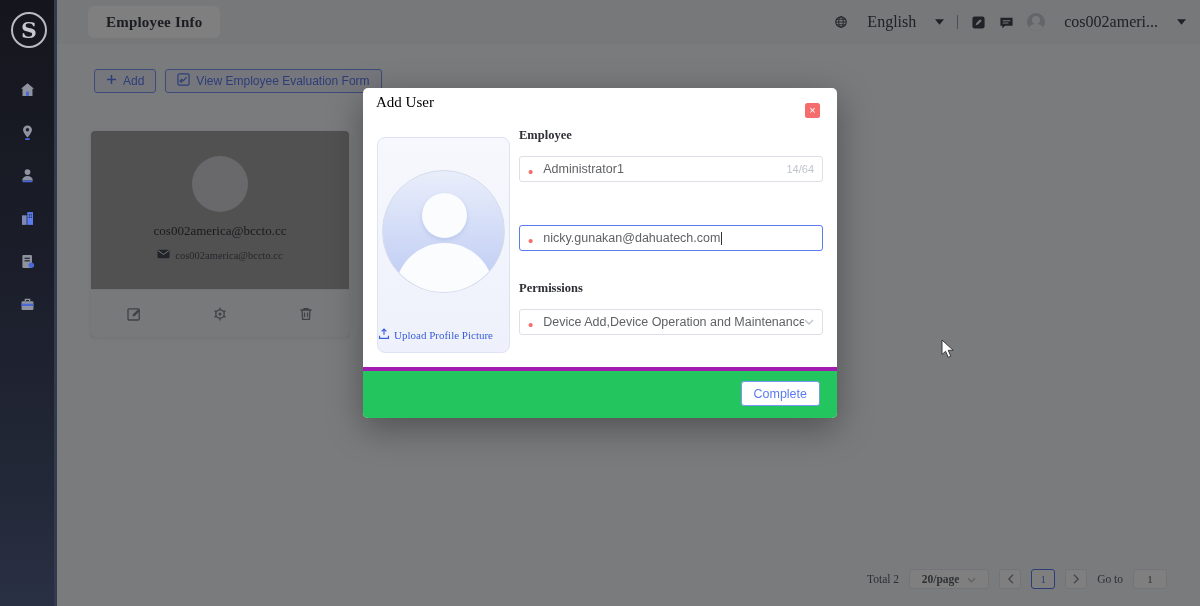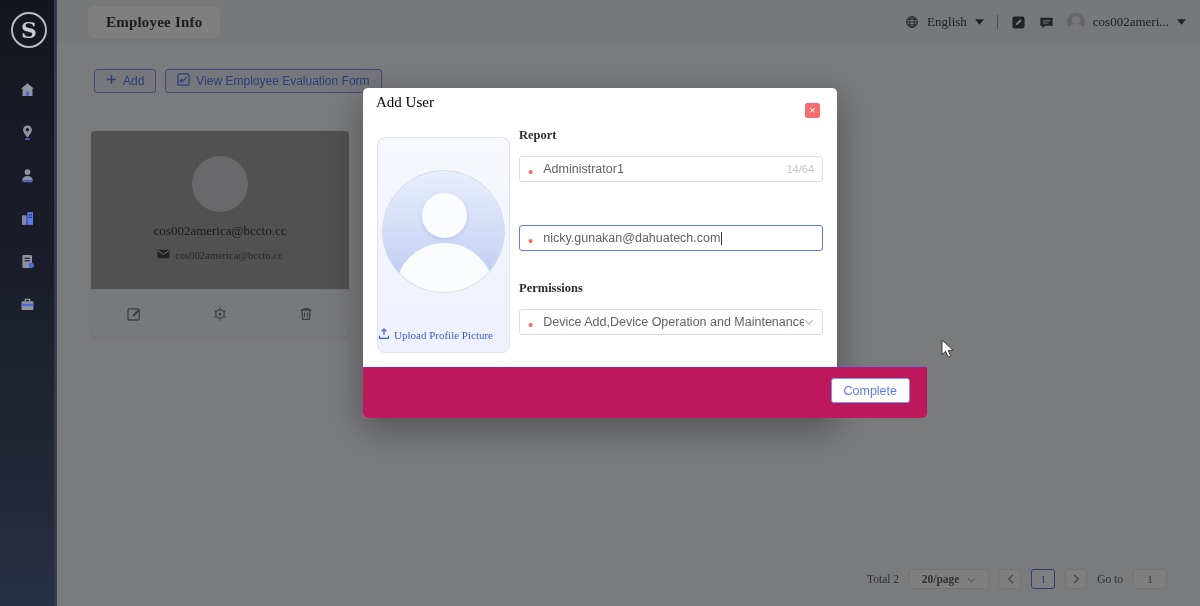--- a/index.html
+++ b/index.html
@@ -20,21 +20,21 @@
   .nav-item.active { color:#5b7bf0; }
   .nav-item svg { width:17px; height:17px; }
   .nav-item .acc { fill:#4a66d8; }
 
   
   .header { position:absolute; left:57px; top:0; width:1143px; height:44px; background:#eef0f2; }
   .title-pill { position:absolute; left:31px; top:6px; height:32px; padding:0 18px; background:#ffffff;
                 border-radius:6px; display:flex; align-items:center; font-size:15px; font-weight:bold;
                 color:#383b42; letter-spacing:.2px; }
   .header-right { position:absolute; right:14px; top:0; height:44px; display:flex; align-items:center; gap:13px; }
-  .hr-item { display:flex; align-items:center; gap:8px; color:#3e424c; font-size:13px; cursor:pointer;justify-content:center; }
+  .hr-item { display:flex; align-items:center; gap:19px; color:#3e424c; font-size:16px; cursor:pointer;justify-content:center; }
   .hr-item svg { display:block; }
   .hdr-divider { width:1px; height:14px; background:#9a9da6; }
   .hdr-avatar { width:18px; height:18px; border-radius:50%; background:#c7cad2; overflow:hidden; position:relative; }
   .hdr-avatar .head { position:absolute; left:5px; top:3px; width:8px; height:8px; border-radius:50%; background:#f2f3f6; }
   .hdr-avatar .body { position:absolute; left:2px; top:11px; width:14px; height:9px; border-radius:50% 50% 0 0; background:#f2f3f6; }
 
   
   .content { position:absolute; left:57px; top:44px; width:963px; height:562px; background:#f5f6fa; }
   .btn-outline { display:inline-flex; align-items:center; gap:6px; height:24px; padding:0 11px;
                  border:1px solid #7b96f5; border-radius:3px; color:#5b7bf0; background:rgba(91,123,240,.05);
@@ -92,22 +92,22 @@
                 border-radius:3px; display:flex; align-items:center; padding:0 8px;
                 font-family:"Liberation Sans", sans-serif; font-size:12.5px; color:#606266; cursor:text; }
   .form-field.focused { border-color:#5b7bf0; }
   .req-star { color:#f56c6c; font-size:15px; line-height:8px; margin-right:10px; margin-top:6px; }
   .field-counter { margin-left:auto; color:#c0c4cc; font-size:11px; }
   .caret-bar { display:inline-block; width:1px; height:13px; background:#333; margin-left:1px; }
   .field-value { white-space:nowrap; overflow:hidden; }
   .select-arrow { margin-left:auto; color:#c0c4cc; display:flex; }
   .form-gap { height:30px; }
 
-  .modal-footer { position:absolute; left:0; top:279px; width:564px; height:51px; background:#be185d;
-                  border-top:1px solid #a21caf; border-radius:0 0 5px 5px; }
+  .modal-footer { position:absolute; left:0; top:279px; width:474px; height:51px; background:#22c55e;
+                  border-top:4px solid #a21caf; border-radius:0 0 5px 5px; }
   .btn-complete { position:absolute; right:17px; top:10px; height:25px; padding:0 12px; background:#fff;
                   border:1px solid #7b96f5; border-radius:3px; color:#5b7bf0;
                   font-family:"Liberation Sans", sans-serif; font-size:12.5px; cursor:pointer;
                   display:flex; align-items:center; }
 
   .cursor { position:absolute; left:941px; top:339px; z-index:30; pointer-events:none; }
 </style>
 </head>
 <body>
 
@@ -329,21 +329,21 @@
           <svg viewBox="0 0 14 14" width="12" height="12">
               <path d="M7 1.5v6.5M4.2 4L7 1.2 9.8 4" fill="none" stroke="#3a5ed8" stroke-width="1.4"></path>
               <path d="M1.8 9v3.2h10.4V9" fill="none" stroke="#3a5ed8" stroke-width="1.4"></path>
             </svg>
         </span>
         <span>Upload Profile Picture</span>
       </div>
     </div>
 
     <div class="form-col">
-      <div class="form-label">Report</div>
+      <div class="form-label">Employee</div>
       <div class="form-field">
         <span class="req-star">•</span>
         <span class="field-value">Administrator1</span>
         <span class="field-counter">14/64</span>
       </div>
       <div class="form-gap"></div>
 
       <div class="form-field focused">
         <span class="req-star">•</span>
         <span class="field-value">nicky.gunakan@dahuatech.com</span>

